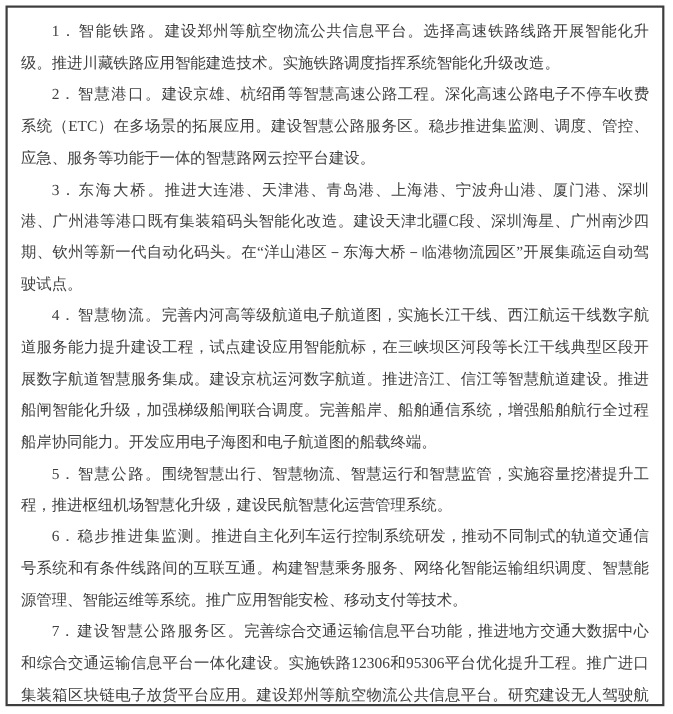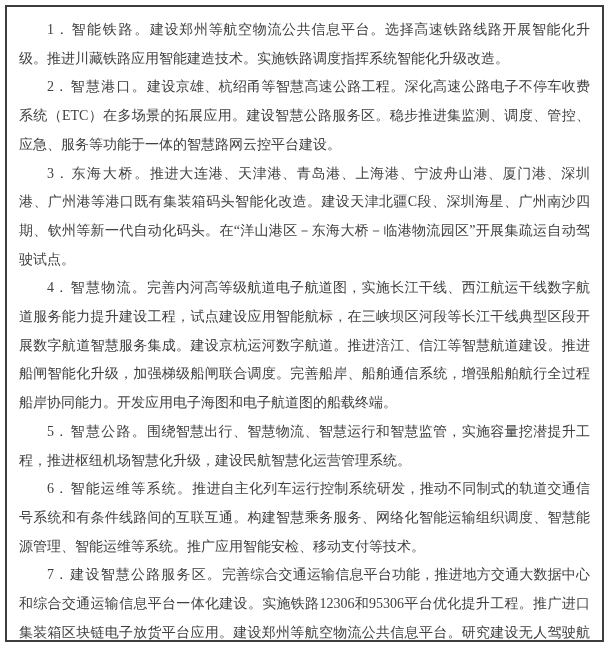--- a/index.html
+++ b/index.html
@@ -60,16 +60,16 @@
 </head>
 <body>
 
 <div class="panel">
   <div class="body-cell">
     <p><span class="num">1．</span><span class="lead">智能铁路。</span><span>建设郑州等航空物流公共信息平台。选择高速铁路线路开展智能化升级。推进川藏铁路应用智能建造技术。实施铁路调度指挥系统智能化升级改造。</span></p>
     <p><span class="num">2．</span><span class="lead">智慧港口。</span><span>建设京雄、杭绍甬等智慧高速公路工程。深化高速公路电子不停车收费系统（ETC）在多场景的拓展应用。建设智慧公路服务区。稳步推进集监测、调度、管控、应急、服务等功能于一体的智慧路网云控平台建设。</span></p>
     <p><span class="num">3．</span><span class="lead">东海大桥。</span><span>推进大连港、天津港、青岛港、上海港、宁波舟山港、厦门港、深圳港、广州港等港口既有集装箱码头智能化改造。建设天津北疆C段、深圳海星、广州南沙四期、钦州等新一代自动化码头。在“洋山港区－东海大桥－临港物流园区”开展集疏运自动驾驶试点。</span></p>
     <p><span class="num">4．</span><span class="lead">智慧物流。</span><span>完善内河高等级航道电子航道图，实施长江干线、西江航运干线数字航道服务能力提升建设工程，试点建设应用智能航标，在三峡坝区河段等长江干线典型区段开展数字航道智慧服务集成。建设京杭运河数字航道。推进涪江、信江等智慧航道建设。推进船闸智能化升级，加强梯级船闸联合调度。完善船岸、船舶通信系统，增强船舶航行全过程船岸协同能力。开发应用电子海图和电子航道图的船载终端。</span></p>
     <p><span class="num">5．</span><span class="lead">智慧公路。</span><span>围绕智慧出行、智慧物流、智慧运行和智慧监管，实施容量挖潜提升工程，推进枢纽机场智慧化升级，建设民航智慧化运营管理系统。</span></p>
-    <p><span class="num">6．</span><span class="lead">智能运维等系统。</span><span>推进自主化列车运行控制系统研发，推动不同制式的轨道交通信号系统和有条件线路间的互联互通。构建智慧乘务服务、网络化智能运输组织调度、智慧能源管理、智能运维等系统。推广应用智能安检、移动支付等技术。</span></p>
+    <p><span class="num">6．</span><span class="lead">稳步推进集监测。</span><span>推进自主化列车运行控制系统研发，推动不同制式的轨道交通信号系统和有条件线路间的互联互通。构建智慧乘务服务、网络化智能运输组织调度、智慧能源管理、智能运维等系统。推广应用智能安检、移动支付等技术。</span></p>
     <p><span class="num">7．</span><span class="lead">建设智慧公路服务区。</span><span>完善综合交通运输信息平台功能，推进地方交通大数据中心和综合交通运输信息平台一体化建设。实施铁路12306和95306平台优化提升工程。推广进口集装箱区块链电子放货平台应用。建设郑州等航空物流公共信息平台。研究建设无人驾驶航空器综合监管服务平台。</span></p>
   </div>
 </div>
 
 </body></html>

